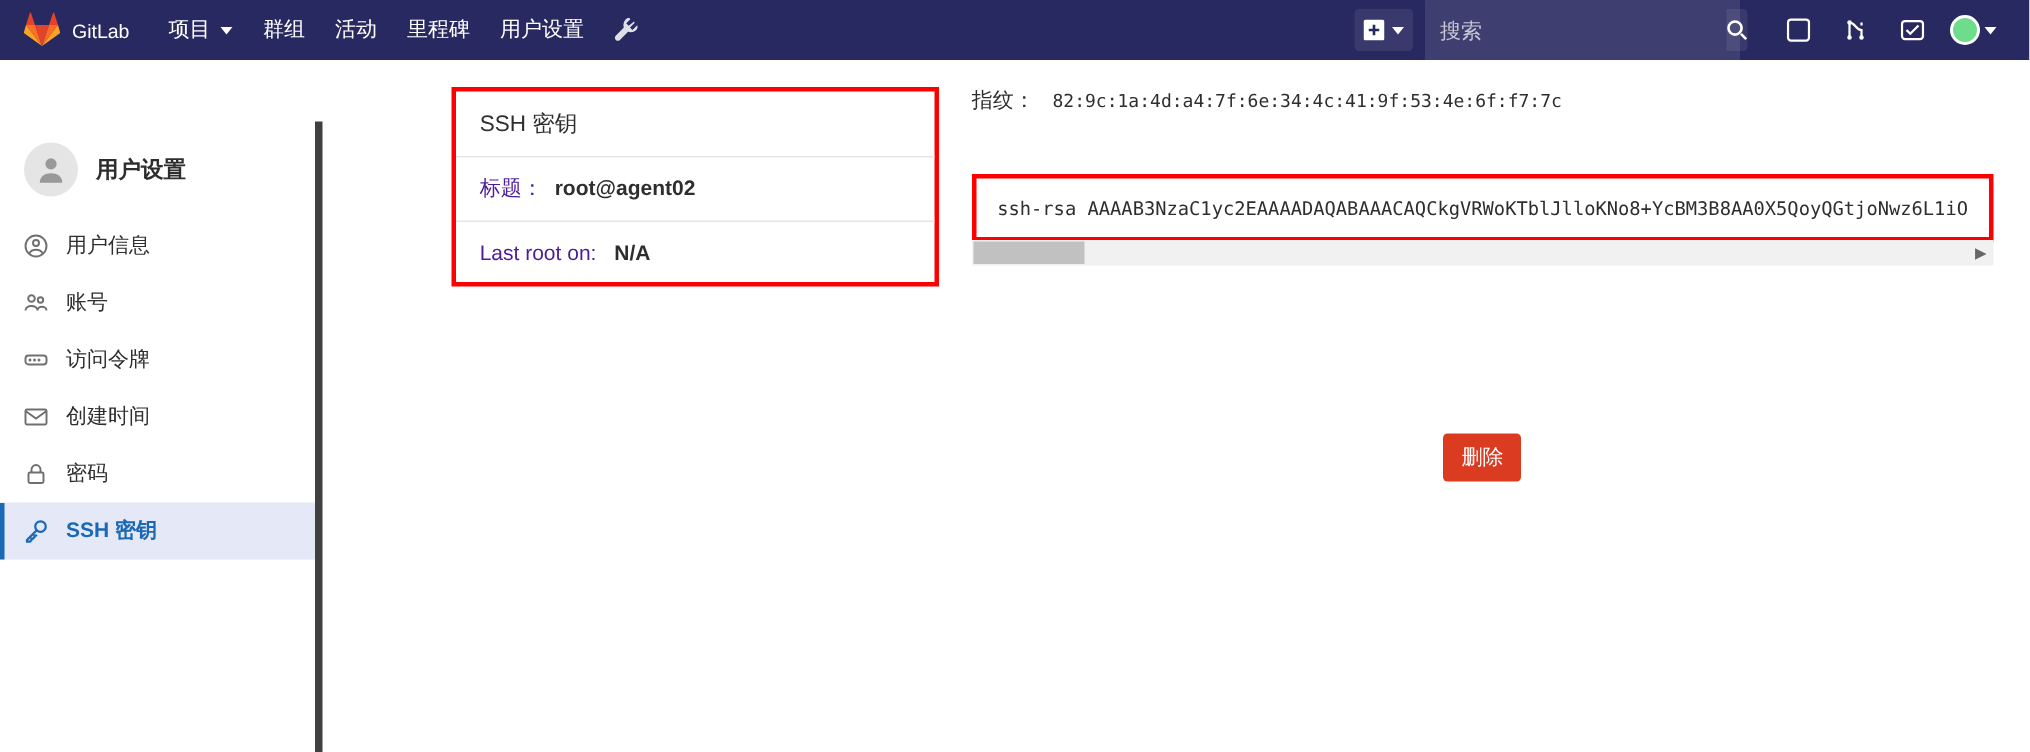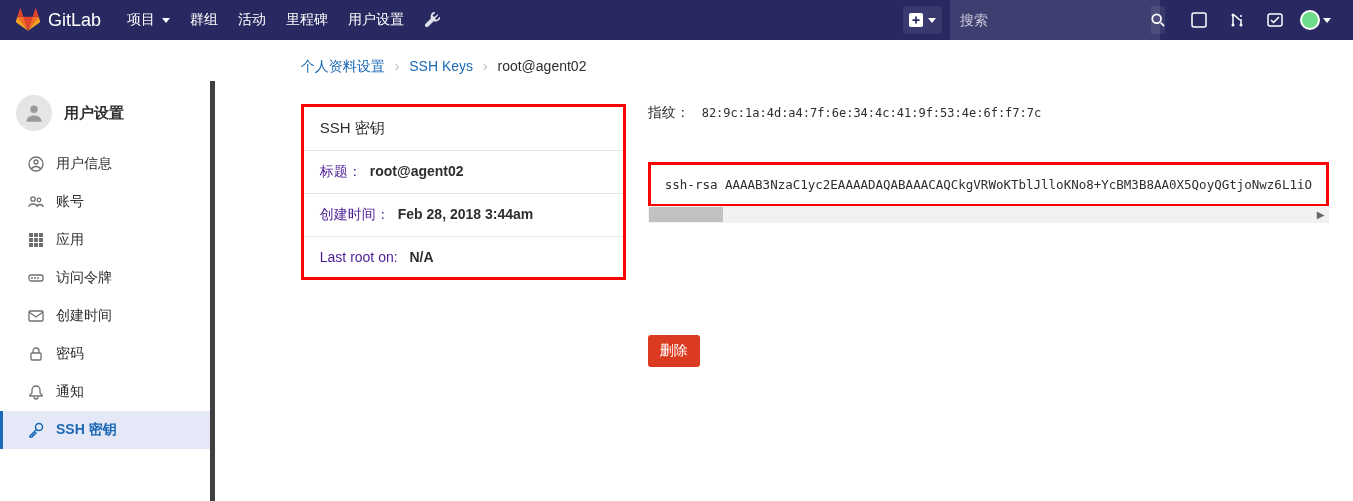--- a/index.html
+++ b/index.html
@@ -1,36 +1,36 @@
 <!DOCTYPE html>
 <html><head>
 <meta charset="utf-8">
 <style>
 * { margin:0; padding:0; box-sizing:border-box; }
 body { font-family:-apple-system,BlinkMacSystemFont,"Segoe UI",Helvetica,Arial,sans-serif; font-size:14px; color:#2e2e2e; background:#fff; }
 .navbar { background:#292961; height:40px; display:flex; align-items:center; padding:0 16px; color:#fff; }
 .logo { display:flex; align-items:center; margin-right:8px; }
 .logo svg { width:24px; height:24px; }
-.brand { font-size:18px; font-weight:400; margin-right:16px; }
+.brand { font-size:13px; font-weight:400; margin-right:16px; }
 .nav-item { padding:0 10px; height:56px; display:flex; align-items:center; cursor:pointer; font-size:14px; gap:4px; }
 .nav-spacer { flex:1; }
 .nav-btn { width:34px; height:28px; display:flex; align-items:center; justify-content:center; cursor:pointer; border-radius:3px; margin:0 2px; }
 .plus-btn { background:rgba(255,255,255,0.08); border-radius:3px; display:flex; align-items:center; padding:0 6px; height:28px; margin-right:8px; cursor:pointer; gap:2px; }
 .search-wrap { background:rgba(255,255,255,0.1); border-radius:3px; display:flex; align-items:center; height:44px; width:210px; margin-right:20px; }
 .search-wrap input { background:transparent; border:0; outline:0; color:#fff; padding:0 10px; flex:1; font-size:14px; }
 .search-wrap input::placeholder { color:rgba(255,255,255,0.7); }
 .search-icon-btn { width:30px; height:28px; display:flex; align-items:center; justify-content:center; background:rgba(255,255,255,0.08); border-radius:0 3px 3px 0; cursor:pointer; }
 .avatar-dot { width:20px; height:20px; border-radius:50%; background:#6fdc8c; border:2px solid #fff; }
 .caret { width:0; height:0; border-left:4px solid transparent; border-right:4px solid transparent; border-top:5px solid #fff; margin-left:3px; }
 .main { display:flex; }
 .sidebar { width:222px; border-right:5px solid #404040; min-height:461px;margin-top:41px; }
 .side-head { display:flex; align-items:center; padding:14px 16px; gap:12px; }
 .user-circle { width:36px; height:36px; border-radius:50%; background:#e5e5e5; display:flex; align-items:center; justify-content:center; }
 .side-head-title { font-weight:700; font-size:15px; }
-.side-item { display:flex; align-items:center; padding:10px 28px; gap:12px; cursor:pointer; color:#2e2e2e; }
+.side-item { display:flex; align-items:center; padding:10px 16px; gap:12px; cursor:pointer; color:#2e2e2e; }
 .side-item.active { background:#e4e8f7; color:#1b69b6; font-weight:600; box-shadow:inset 3px 0 0 #1b69b6; }
 .side-icon { width:16px; height:16px; display:flex; align-items:center; justify-content:center; color:#707070; flex-shrink:0; }
 .side-item.active .side-icon { color:#1b69b6; }
 .content { flex:1; padding:18px 24px 18px 86px; }
 .breadcrumb { font-size:14px; color:#707070; margin-bottom:28px; }
 .breadcrumb a { color:#1b69b6; text-decoration:none; }
 .bc-sep { margin:0 6px; color:#bbb; }
 .bc-current { color:#2e2e2e; }
 .row { display:flex; gap:22px; align-items:flex-start; }
 .card { border:3px solid #ff0000; background:#fff; width:325px; }
@@ -40,21 +40,21 @@
 .card-label { color:#4c1d95; }
 .card-val { font-weight:700; margin-left:8px; }
 .right { flex:1; min-width:0; }
 .fingerprint { font-size:14px; margin-bottom:14px; }
 .fingerprint .mono { font-family:Menlo,Monaco,Consolas,monospace; font-size:12px; margin-left:8px; }
 .keybox { border:3px solid #ff0000; padding:12px 14px; font-family:Menlo,Monaco,Consolas,monospace; font-size:12.5px; white-space:nowrap; overflow:hidden;margin-top:40px; }
 .hscroll { height:17px; background:#f1f1f1; display:flex; align-items:center; margin-top:-1px; }
 .hscroll-thumb { height:15px; background:#c1c1c1; width:74px; margin-left:1px; }
 .hscroll-spacer { flex:1; }
 .hscroll-arrow { width:17px; height:17px; display:flex; align-items:center; justify-content:center; color:#666; font-size:10px; }
-.actions { display:flex; justify-content:flex-start; margin-top:112px; }
+.actions { display:flex; justify-content:center; margin-top:112px; }
 .btn-delete { background:#db3b21; color:#fff; border:0; padding:7px 12px; border-radius:3px; font-size:14px; cursor:pointer; }
 .icon { width:16px; height:16px; fill:currentColor; }
 </style>
 </head>
 <body>
 
 <div class="navbar">
   <div class="logo">
     <svg viewBox="0 0 36 36">
         <path fill="#e24329" d="M18 34L11 13h14z"></path>
@@ -149,36 +149,20 @@
             <circle cx="5" cy="5" r="2.2" fill="none" stroke="currentColor" stroke-width="1.3"></circle>
             <circle cx="11" cy="6" r="1.8" fill="none" stroke="currentColor" stroke-width="1.3"></circle>
             <path d="M1 13c0-2 2-3 4-3s4 1 4 3M9 13c0-1.5 1.5-2.5 3-2.5s3 1 3 2.5" fill="none" stroke="currentColor" stroke-width="1.3"></path>
           </svg>
         </span>
         <span>账号</span>
       </div>
     <div class="side-item">
         <span class="side-icon">
           <svg class="icon" viewBox="0 0 16 16">
-            <rect x="1" y="1" width="4" height="4" fill="currentColor"></rect>
-            <rect x="6" y="1" width="4" height="4" fill="currentColor"></rect>
-            <rect x="11" y="1" width="4" height="4" fill="currentColor"></rect>
-            <rect x="1" y="6" width="4" height="4" fill="currentColor"></rect>
-            <rect x="6" y="6" width="4" height="4" fill="currentColor"></rect>
-            <rect x="11" y="6" width="4" height="4" fill="currentColor"></rect>
-            <rect x="1" y="11" width="4" height="4" fill="currentColor"></rect>
-            <rect x="6" y="11" width="4" height="4" fill="currentColor"></rect>
-            <rect x="11" y="11" width="4" height="4" fill="currentColor"></rect>
-          </svg>
-        </span>
-        <span>应用</span>
-      </div>
-    <div class="side-item">
-        <span class="side-icon">
-          <svg class="icon" viewBox="0 0 16 16">
             <rect x="1" y="5" width="14" height="6" rx="2" fill="none" stroke="currentColor" stroke-width="1.3"></rect>
             <circle cx="4" cy="8" r="1" fill="currentColor"></circle>
             <circle cx="7" cy="8" r="1" fill="currentColor"></circle>
             <circle cx="10" cy="8" r="1" fill="currentColor"></circle>
           </svg>
         </span>
         <span>访问令牌</span>
       </div>
     <div class="side-item">
         <span class="side-icon">
@@ -191,53 +175,37 @@
       </div>
     <div class="side-item">
         <span class="side-icon">
           <svg class="icon" viewBox="0 0 16 16">
             <rect x="3" y="7" width="10" height="7" rx="1" fill="none" stroke="currentColor" stroke-width="1.3"></rect>
             <path d="M5 7V5a3 3 0 016 0v2" fill="none" stroke="currentColor" stroke-width="1.3"></path>
           </svg>
         </span>
         <span>密码</span>
       </div>
-    <div class="side-item">
-        <span class="side-icon">
-          <svg class="icon" viewBox="0 0 16 16">
-            <path d="M8 2a4 4 0 00-4 4v3l-2 2v1h12v-1l-2-2V6a4 4 0 00-4-4zM6 13a2 2 0 004 0" fill="none" stroke="currentColor" stroke-width="1.3"></path>
-          </svg>
-        </span>
-        <span>通知</span>
-      </div>
     <div class="side-item active">
         <span class="side-icon">
           <svg class="icon" viewBox="0 0 16 16">
             <circle cx="11" cy="5" r="3.5" fill="none" stroke="currentColor" stroke-width="1.5"></circle>
             <path d="M8.5 7.5L2 14v1h2l1-1v-1h1l1-1v-1h1l.5-.5" fill="none" stroke="currentColor" stroke-width="1.5"></path>
           </svg>
         </span>
         <span>SSH 密钥</span>
       </div>
   </div>
 
   <div class="content">
-    <div class="breadcrumb">
-      <a>个人资料设置</a>
-      <span class="bc-sep">›</span>
-      <a>SSH Keys</a>
-      <span class="bc-sep">›</span>
-      <span class="bc-current">root@agent02</span>
-    </div>
 
     <div class="row">
       <div class="card">
         <div class="card-cell">SSH 密钥</div>
         <div class="card-cell"><span class="card-label">标题：</span><span class="card-val">root@agent02</span></div>
-        <div class="card-cell"><span class="card-label">创建时间：</span><span class="card-val">Feb 28, 2018 3:44am</span></div>
         <div class="card-cell"><span class="card-label">Last root on: </span><span class="card-val">N/A</span></div>
       </div>
 
       <div class="right">
         <div class="fingerprint">
           <span>指纹：</span>
           <span class="mono">82:9c:1a:4d:a4:7f:6e:34:4c:41:9f:53:4e:6f:f7:7c</span>
         </div>
         <div class="keybox">ssh-rsa AAAAB3NzaC1yc2EAAAADAQABAAACAQCkgVRWoKTblJlloKNo8+YcBM3B8AA0X5QoyQGtjoNwz6L1iO</div>
         <div class="hscroll">

